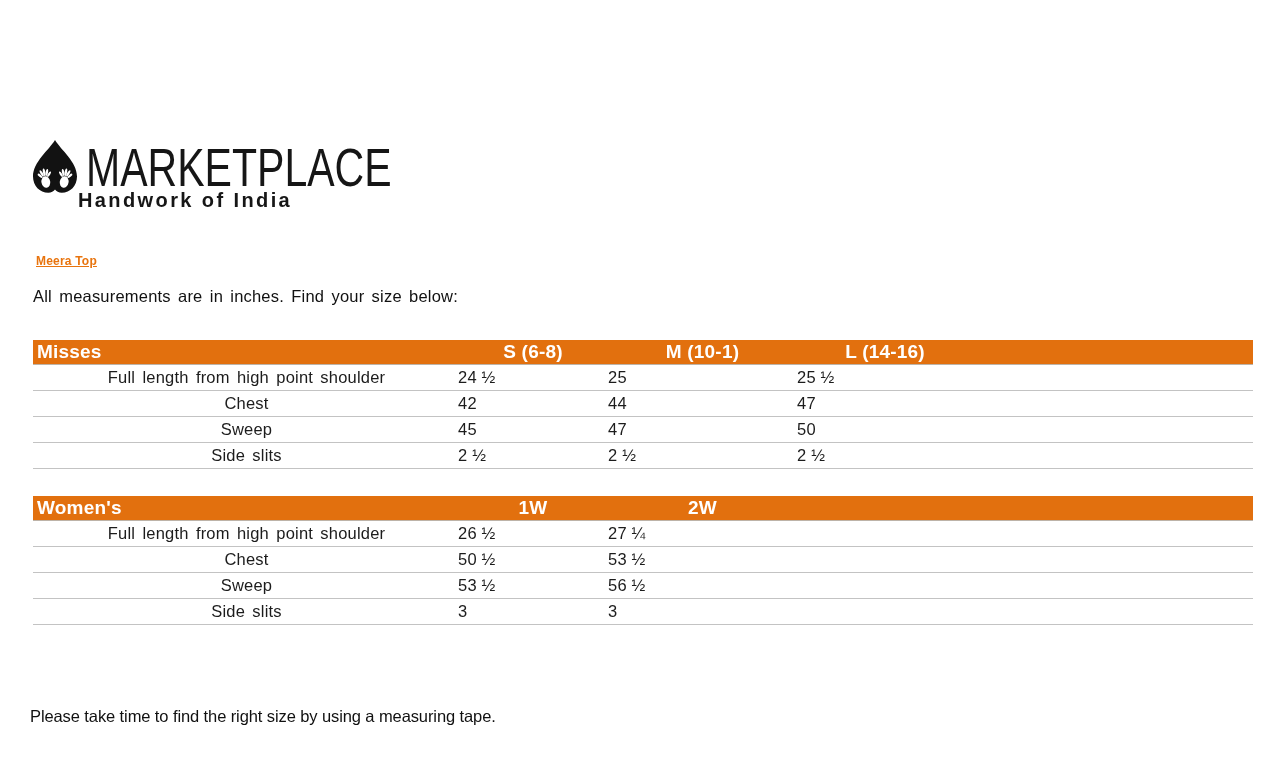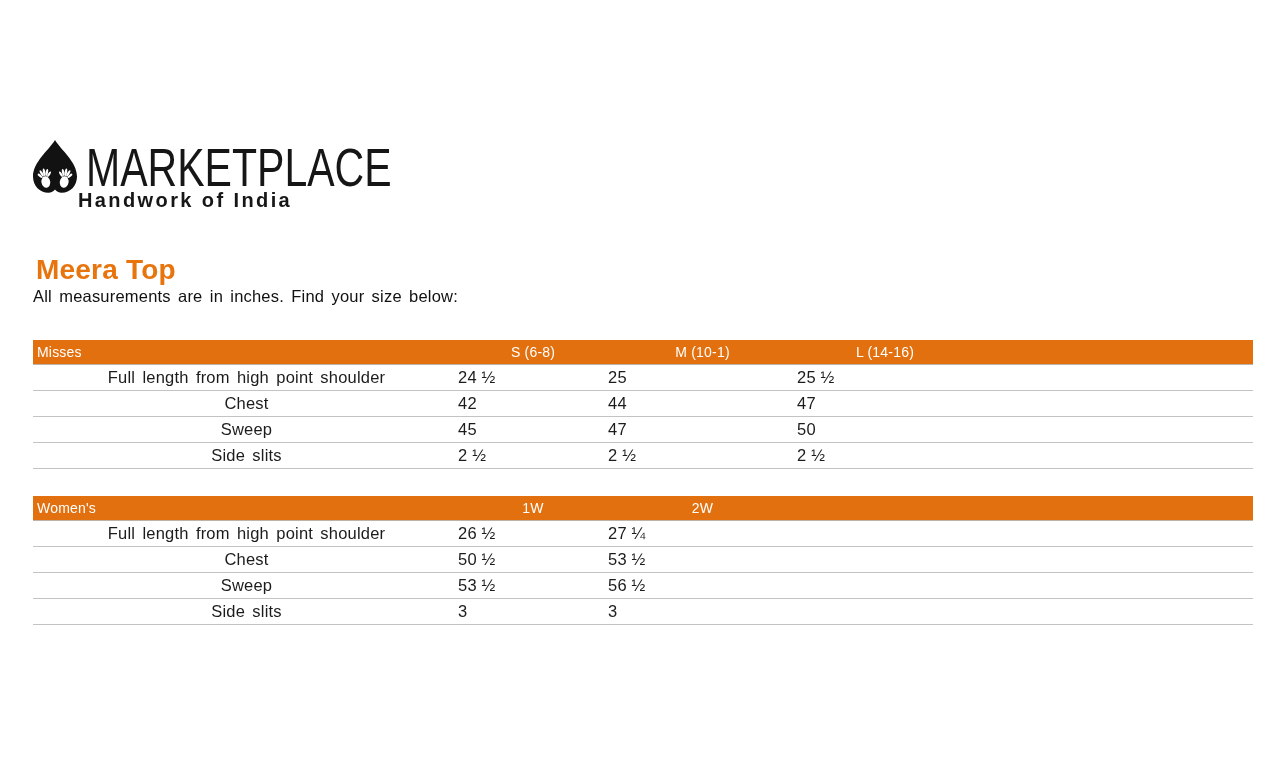--- a/index.html
+++ b/index.html
@@ -23,41 +23,42 @@
   }
   .brand-tagline {
     position: absolute; left: 78px; top: 189px;
     font-size: 20px; font-weight: 700; letter-spacing: 2.4px;
     color: #161616; white-space: nowrap;
   }
 
   
   .page-title {
     position: absolute; left: 36px; top: 254px;
-    font-size: 28px; font-weight: 700; letter-spacing: 0.2px;
+    font-size: 12px; font-weight: 700; letter-spacing: 0.2px;
     color: var(--title, #E8740E);
+    text-decoration: underline;
   }
   .page-subtitle {
     position: absolute; left: 33px; top: 287px;
     font-size: 16.5px; letter-spacing: 0.2px; word-spacing: 2.5px;
     color: #111;
   }
 
   
   .size-table {
     position: absolute; left: 33px; width: 1220px;
     border-collapse: collapse; table-layout: fixed;
   }
   .size-table.misses  { top: 340px; }
   .size-table.womens  { top: 496px; }
 
   .size-table thead tr { height: 24px; }
   .size-table thead th {
     background: var(--accent, #E2700E);
-    color: #ffffff; font-size: 14px; font-weight: 400;
+    color: #ffffff; font-size: 19px; font-weight: 700;
     text-align: center; vertical-align: middle;
     letter-spacing: 0.2px;
     margin-top: 42px;
   }
   .size-table thead th.cat {
     text-align: left; padding-left: 4px;
   }
   .size-table thead tr { border-bottom: 1px solid #bdb3a8; }
 
   .size-table tbody tr {
@@ -202,13 +203,14 @@
     <tr>
       <td class="lbl">Side slits</td>
       <td>3</td>
       <td>3</td>
       <td colspan="2"></td>
     </tr>
   </tbody>
 </table>
 
 <div class="footer-note">
+  <p>Please take time to find the right size by using a measuring tape.</p>
 </div>
 
 </body></html>

